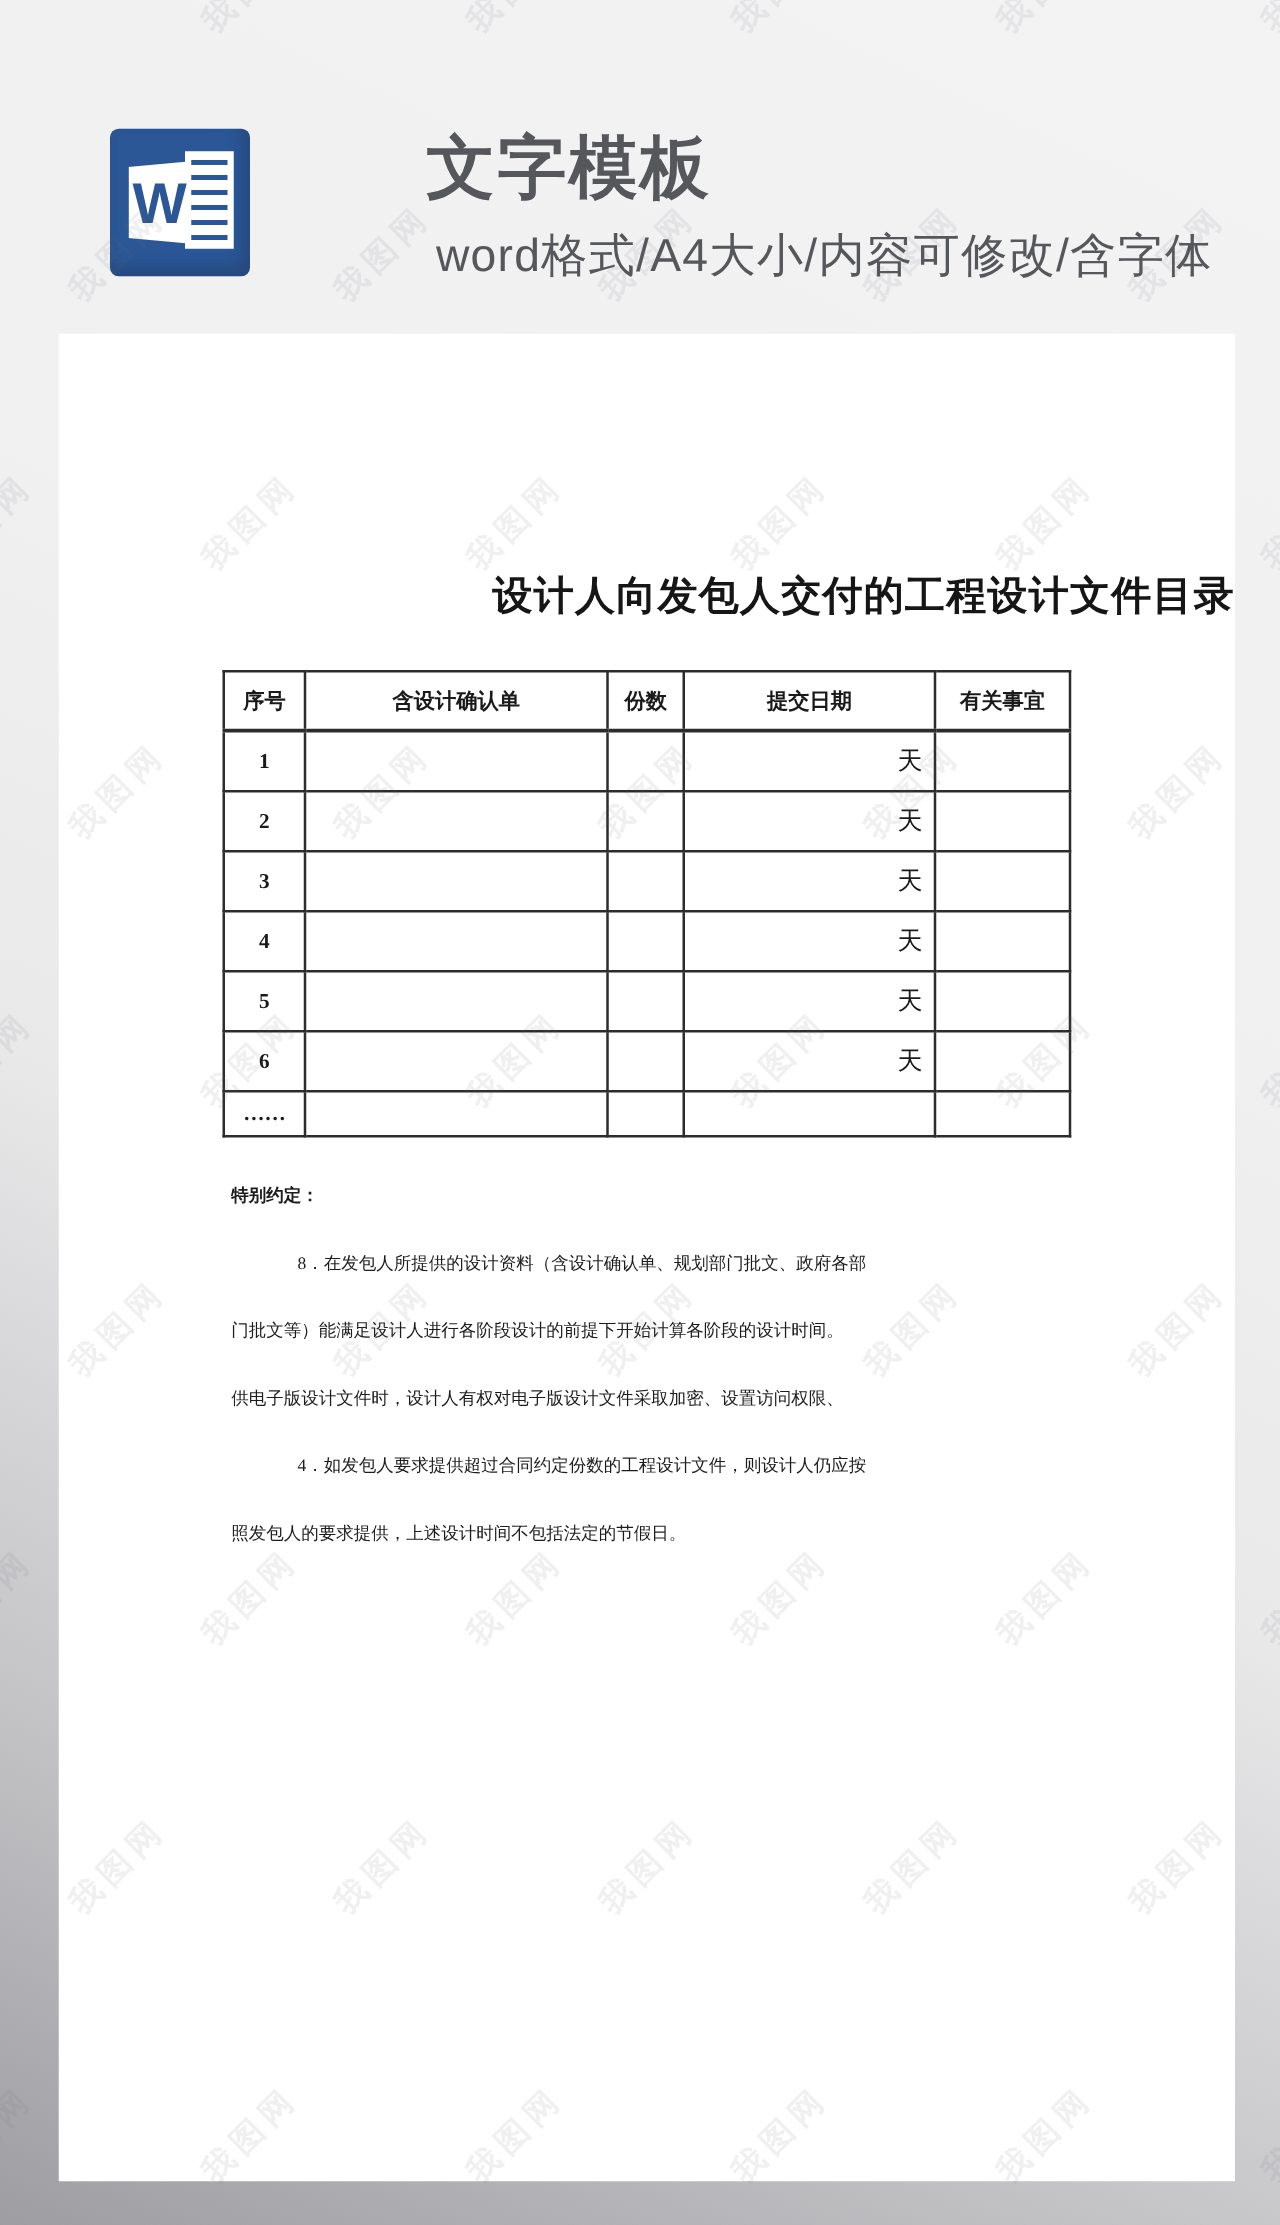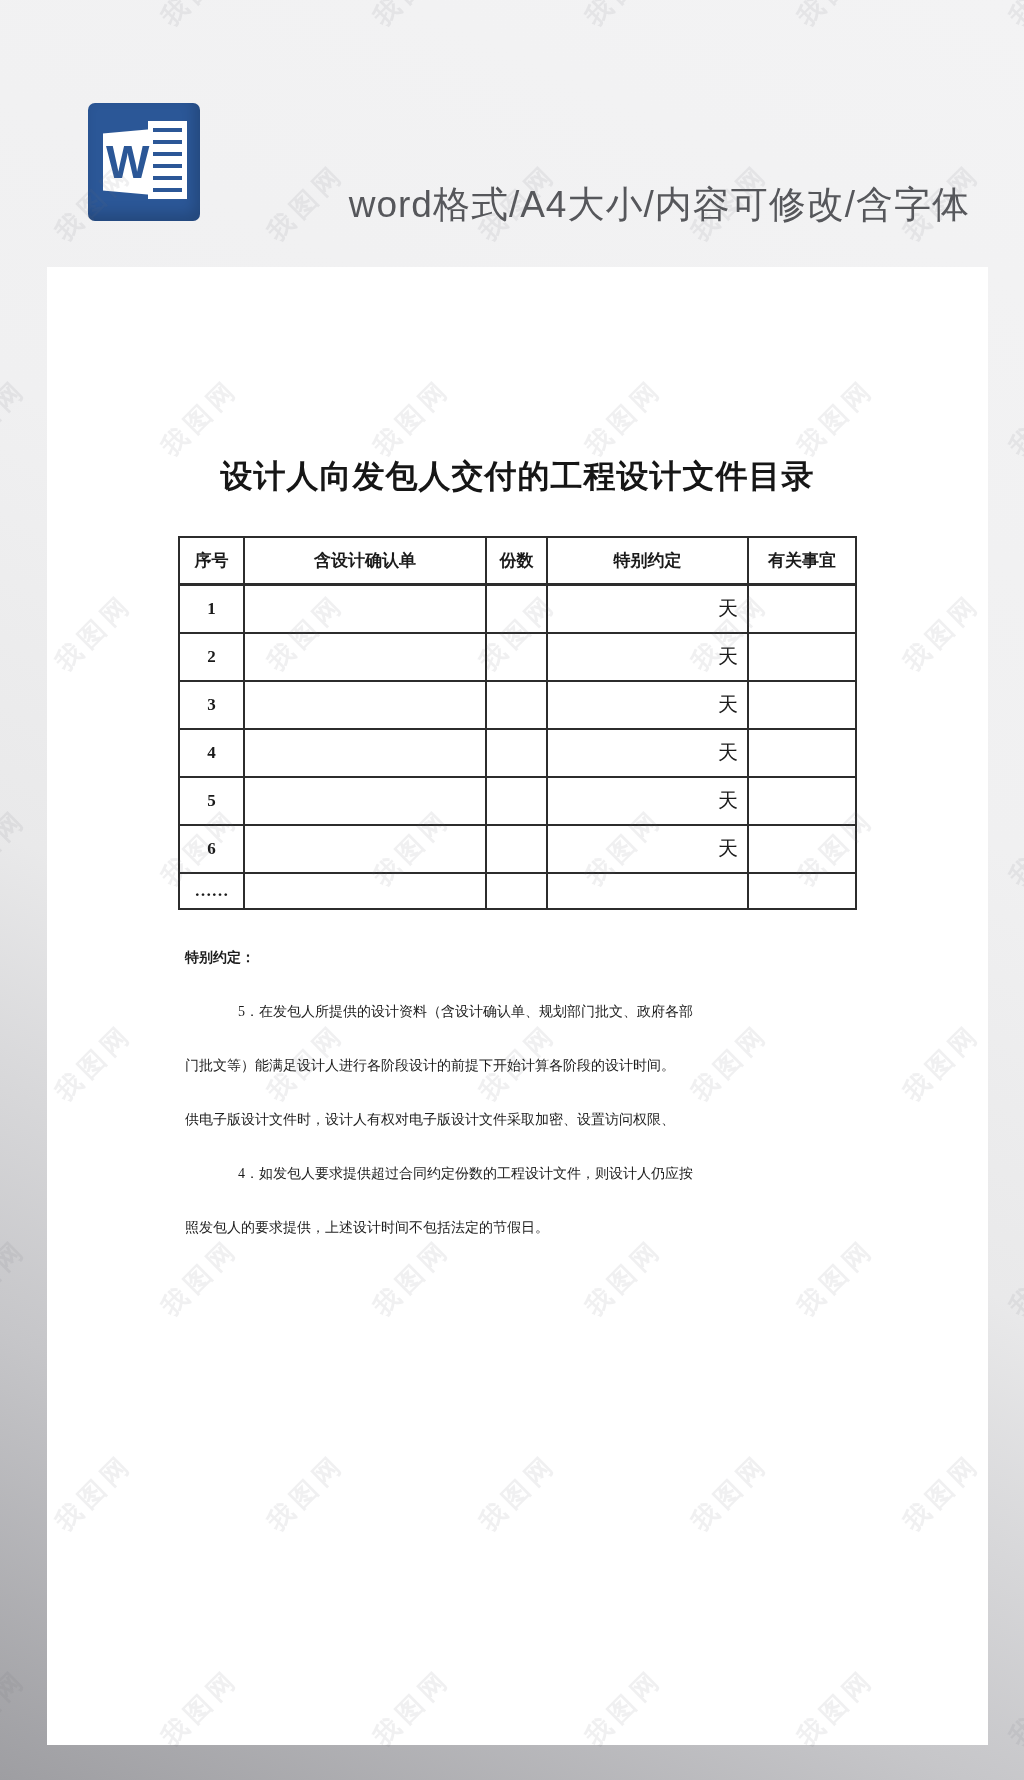--- a/index.html
+++ b/index.html
@@ -24,21 +24,21 @@
              clip-path:polygon(0 7%,100% 0,100% 100%,0 93%);
              display:flex;align-items:center;justify-content:center;
              font-weight:bold;font-size:46px;color:#2b5797;}
   .h-title{position:absolute;left:140px;top:98px;width:630px;text-align:center;
            font-size:55px;font-weight:bold;color:#56575b;letter-spacing:2px;}
   .h-sub{position:absolute;left:60px;top:180px;width:910px;text-align:right;
          font-size:37px;color:#56575b;letter-spacing:1px;}
 
   
   .page{position:absolute;left:47px;top:267px;width:941px;height:1478px;background:#ffffff;z-index:1;}
-  .doc-title{position:absolute;left:0;top:188px;width:100%;text-align:center;
+  .doc-title{position:absolute;left:0;top:188px;width:100%;text-align:right;
              font-family:"Liberation Serif",serif;font-weight:bold;font-size:32px;
              color:#161616;letter-spacing:1px;}
 
   .doc-table{position:absolute;left:131px;top:269px;width:677px;height:374px;
              border-collapse:collapse;table-layout:fixed;
              font-family:"Liberation Serif",serif;color:#1a1a1a;}
   .doc-table th,.doc-table td{border:2px solid #2c2c2c;vertical-align:middle;padding:0;}
   .doc-table th{font-size:17px;font-weight:bold;text-align:center;border-bottom-width:3px;}
   .doc-table td.cell-no{text-align:center;font-weight:bold;font-size:17px;}
   .doc-table td.cell-date{text-align:right;padding-right:9px;font-size:20px;}
@@ -55,40 +55,41 @@
 
 <div class="stage">
 
   <div class="header">
     <div class="word-icon">
       <div class="sheet">
         <div class="lines"></div>
       </div>
       <div class="wpanel">W</div>
     </div>
+    <div class="h-title">文字模板</div>
     <div class="h-sub">word格式/A4大小/内容可修改/含字体</div>
   </div>
 
   <div class="page">
     <div class="doc-title">设计人向发包人交付的工程设计文件目录</div>
 
     <table class="doc-table">
       <colgroup>
         <col style="width:65px">
           <col style="width:242px">
           <col style="width:61px">
         <col style="width:201px">
           <col style="width:108px">
       </colgroup>
       <thead>
           <tr>
             <th>序号</th>
             <th>含设计确认单</th>
             <th>份数</th>
-            <th>特别约定</th>
+            <th>提交日期</th>
             <th>有关事宜</th>
           </tr>
         </thead>
       <tbody>
           <tr>
             <td class="cell-no">1</td>
             <td class="cell-name"></td>
             <td class="cell-copies"></td>
             <td class="cell-date">天</td>
             <td class="cell-matters"></td>
@@ -133,21 +134,21 @@
             <td class="cell-name"></td>
             <td class="cell-copies"></td>
             <td class="cell-date"></td>
             <td class="cell-matters"></td>
           </tr>
         </tbody>
     </table>
 
     <div class="clauses">
         <div class="clause bold">特别约定：</div>
-        <div class="clause indent">5．在发包人所提供的设计资料（含设计确认单、规划部门批文、政府各部</div>
+        <div class="clause indent">8．在发包人所提供的设计资料（含设计确认单、规划部门批文、政府各部</div>
         <div class="clause">门批文等）能满足设计人进行各阶段设计的前提下开始计算各阶段的设计时间。</div>
         <div class="clause">供电子版设计文件时，设计人有权对电子版设计文件采取加密、设置访问权限、</div>
         <div class="clause indent">4．如发包人要求提供超过合同约定份数的工程设计文件，则设计人仍应按</div>
         <div class="clause">照发包人的要求提供，上述设计时间不包括法定的节假日。</div>
       </div>
   </div>
 
   <div class="watermark-layer">
       <span class="wm" style="left: -60px; top: -30px;">我图网</span>
       <span class="wm" style="left: 152px; top: -30px;">我图网</span>

